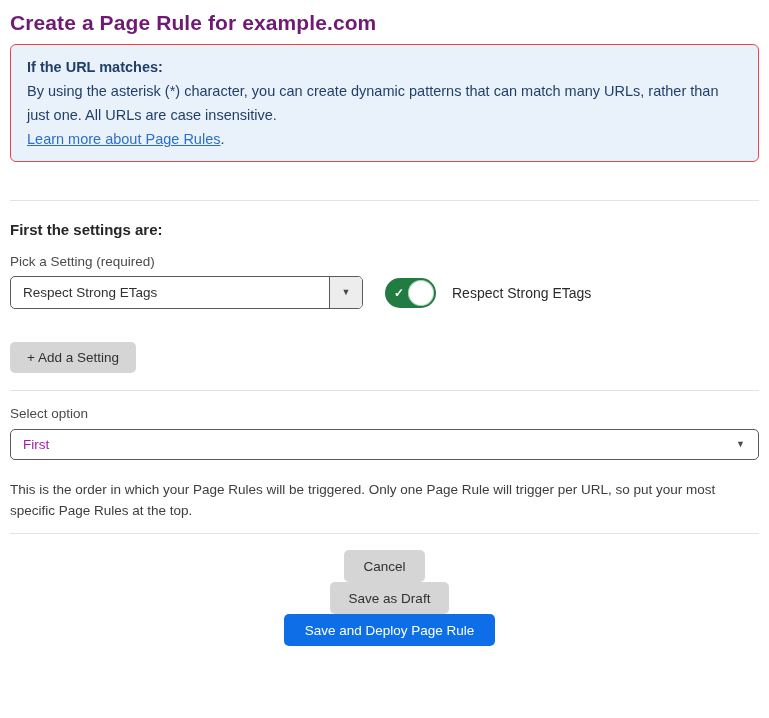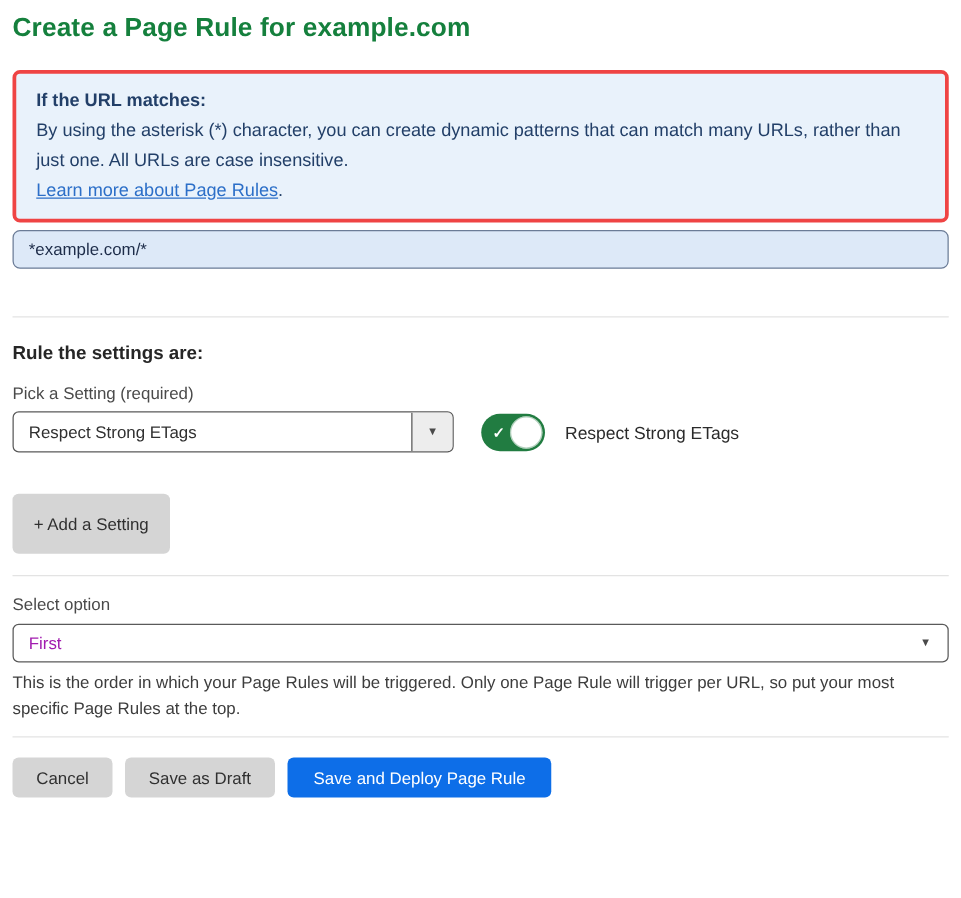--- a/index.html
+++ b/index.html
@@ -1,24 +1,24 @@
 <!DOCTYPE html>
 <html><head>
 <meta charset="utf-8">
 <style>
   * { box-sizing: border-box; margin: 0; padding: 0; }
   html, body { width: 769px; height: 718px; background: #ffffff; overflow: hidden; }
   body { font-family: "Liberation Sans", sans-serif; color: #2b2b2b; }
   .page { padding: 10px 10px 0 10px; width: 769px; }
 
-  .page-title { font-size: 21px; font-weight: 700; color: #15803d; line-height: 26px; margin-bottom: 20px; letter-spacing: 0.1px; }
+  .page-title { font-size: 21px; font-weight: 700; color: #701a75; line-height: 26px; margin-bottom: 8px; letter-spacing: 0.1px; }
 
   .info-box {
     background: #e9f2fb;
-    border: 3px solid #ef4444;
+    border: 1px solid #ef4444;
     border-radius: 6px;
     padding: 10px 16px;
     color: #223f68;
     font-size: 14.5px;
     line-height: 24px;
   }
   .info-heading { font-weight: 700; }
   .info-link { color: #2c6fc8; text-decoration: underline; cursor: pointer; }
   .info-suffix { color: #223f68; }
 
@@ -74,63 +74,62 @@
   .toggle-check { position: absolute; left: 9px; top: 50%; transform: translateY(-50%); color: #ffffff; font-size: 12px; font-weight: 700; line-height: 1; }
   .toggle-knob {
     position: absolute; right: 2px; top: 2px;
     width: 26px; height: 26px; border-radius: 50%;
     background: #ffffff; box-shadow: 0 0 0 1px rgba(33,124,65,0.35) inset;
   }
   .toggle-label { margin-left: 16px; font-size: 14px; color: #2b2b2b; }
 
   .btn {
     display: inline-flex; align-items: center; justify-content: center;
-    height: 48px; border: none; border-radius: 5px;
+    height: 31px; border: none; border-radius: 5px;
     font-family: "Liberation Sans", sans-serif; font-size: 13.5px;
     cursor: pointer;
   }
   .btn-gray { background: #d5d5d5; color: #303030; }
   .add-setting-btn { margin-top: 33px; padding: 0 17px; }
 
   .order-select {
     width: 100%; height: 31px; margin-top: 7px;
     border: 1px solid #5a5a5a; border-radius: 5px;
     background: #ffffff;
     display: flex; align-items: center;
     cursor: pointer;
   }
   .order-select .select-value { flex: 1; padding-left: 12px; font-size: 13.5px; color: #a21caf; }
   .order-select .arrow-glyph { margin-right: 13px; }
 
-  .help-text { margin-top: 5px; font-size: 13.5px; color: #3d3d3d; line-height: 21px; }
+  .help-text { margin-top: 19px; font-size: 13.5px; color: #3d3d3d; line-height: 21px; }
 
-  .footer-row { display: flex; align-items: center; margin-top: 16px; }
+  .footer-row { display: flex; align-items: center; margin-top: 16px; flex-direction: column; }
   .footer-row .btn { height: 32px; }
   .cancel-btn { padding: 0 19px; }
   .save-draft-btn { padding: 0 19px; margin-left: 10px; }
   .save-deploy-btn { background: #0d6ee8; color: #ffffff; padding: 0 21px; margin-left: 10px; }
 </style>
 </head>
 <body>
 
 <div class="page">
 
   <h1 class="page-title">Create a Page Rule for example.com</h1>
 
   <div class="info-box">
     <div class="info-heading">If the URL matches:</div>
     <div class="info-body">By using the asterisk (*) character, you can create dynamic patterns that can match many URLs, rather than just one. All URLs are case insensitive.</div>
     <div><a class="info-link">Learn more about Page Rules</a><span class="info-suffix">.</span></div>
   </div>
 
-  <input class="url-input" type="text" value="*example.com/*" style="">
 
   <hr class="divider divider-1">
 
-  <div class="section-heading">Rule the settings are:</div>
+  <div class="section-heading">First the settings are:</div>
 
   <div class="field-label">Pick a Setting (required)</div>
 
   <div class="setting-row">
     <div class="setting-select">
       <div class="select-value">Respect Strong ETags</div>
       <div class="select-arrow-box">
         <span class="arrow-glyph">▼</span>
       </div>
     </div>

